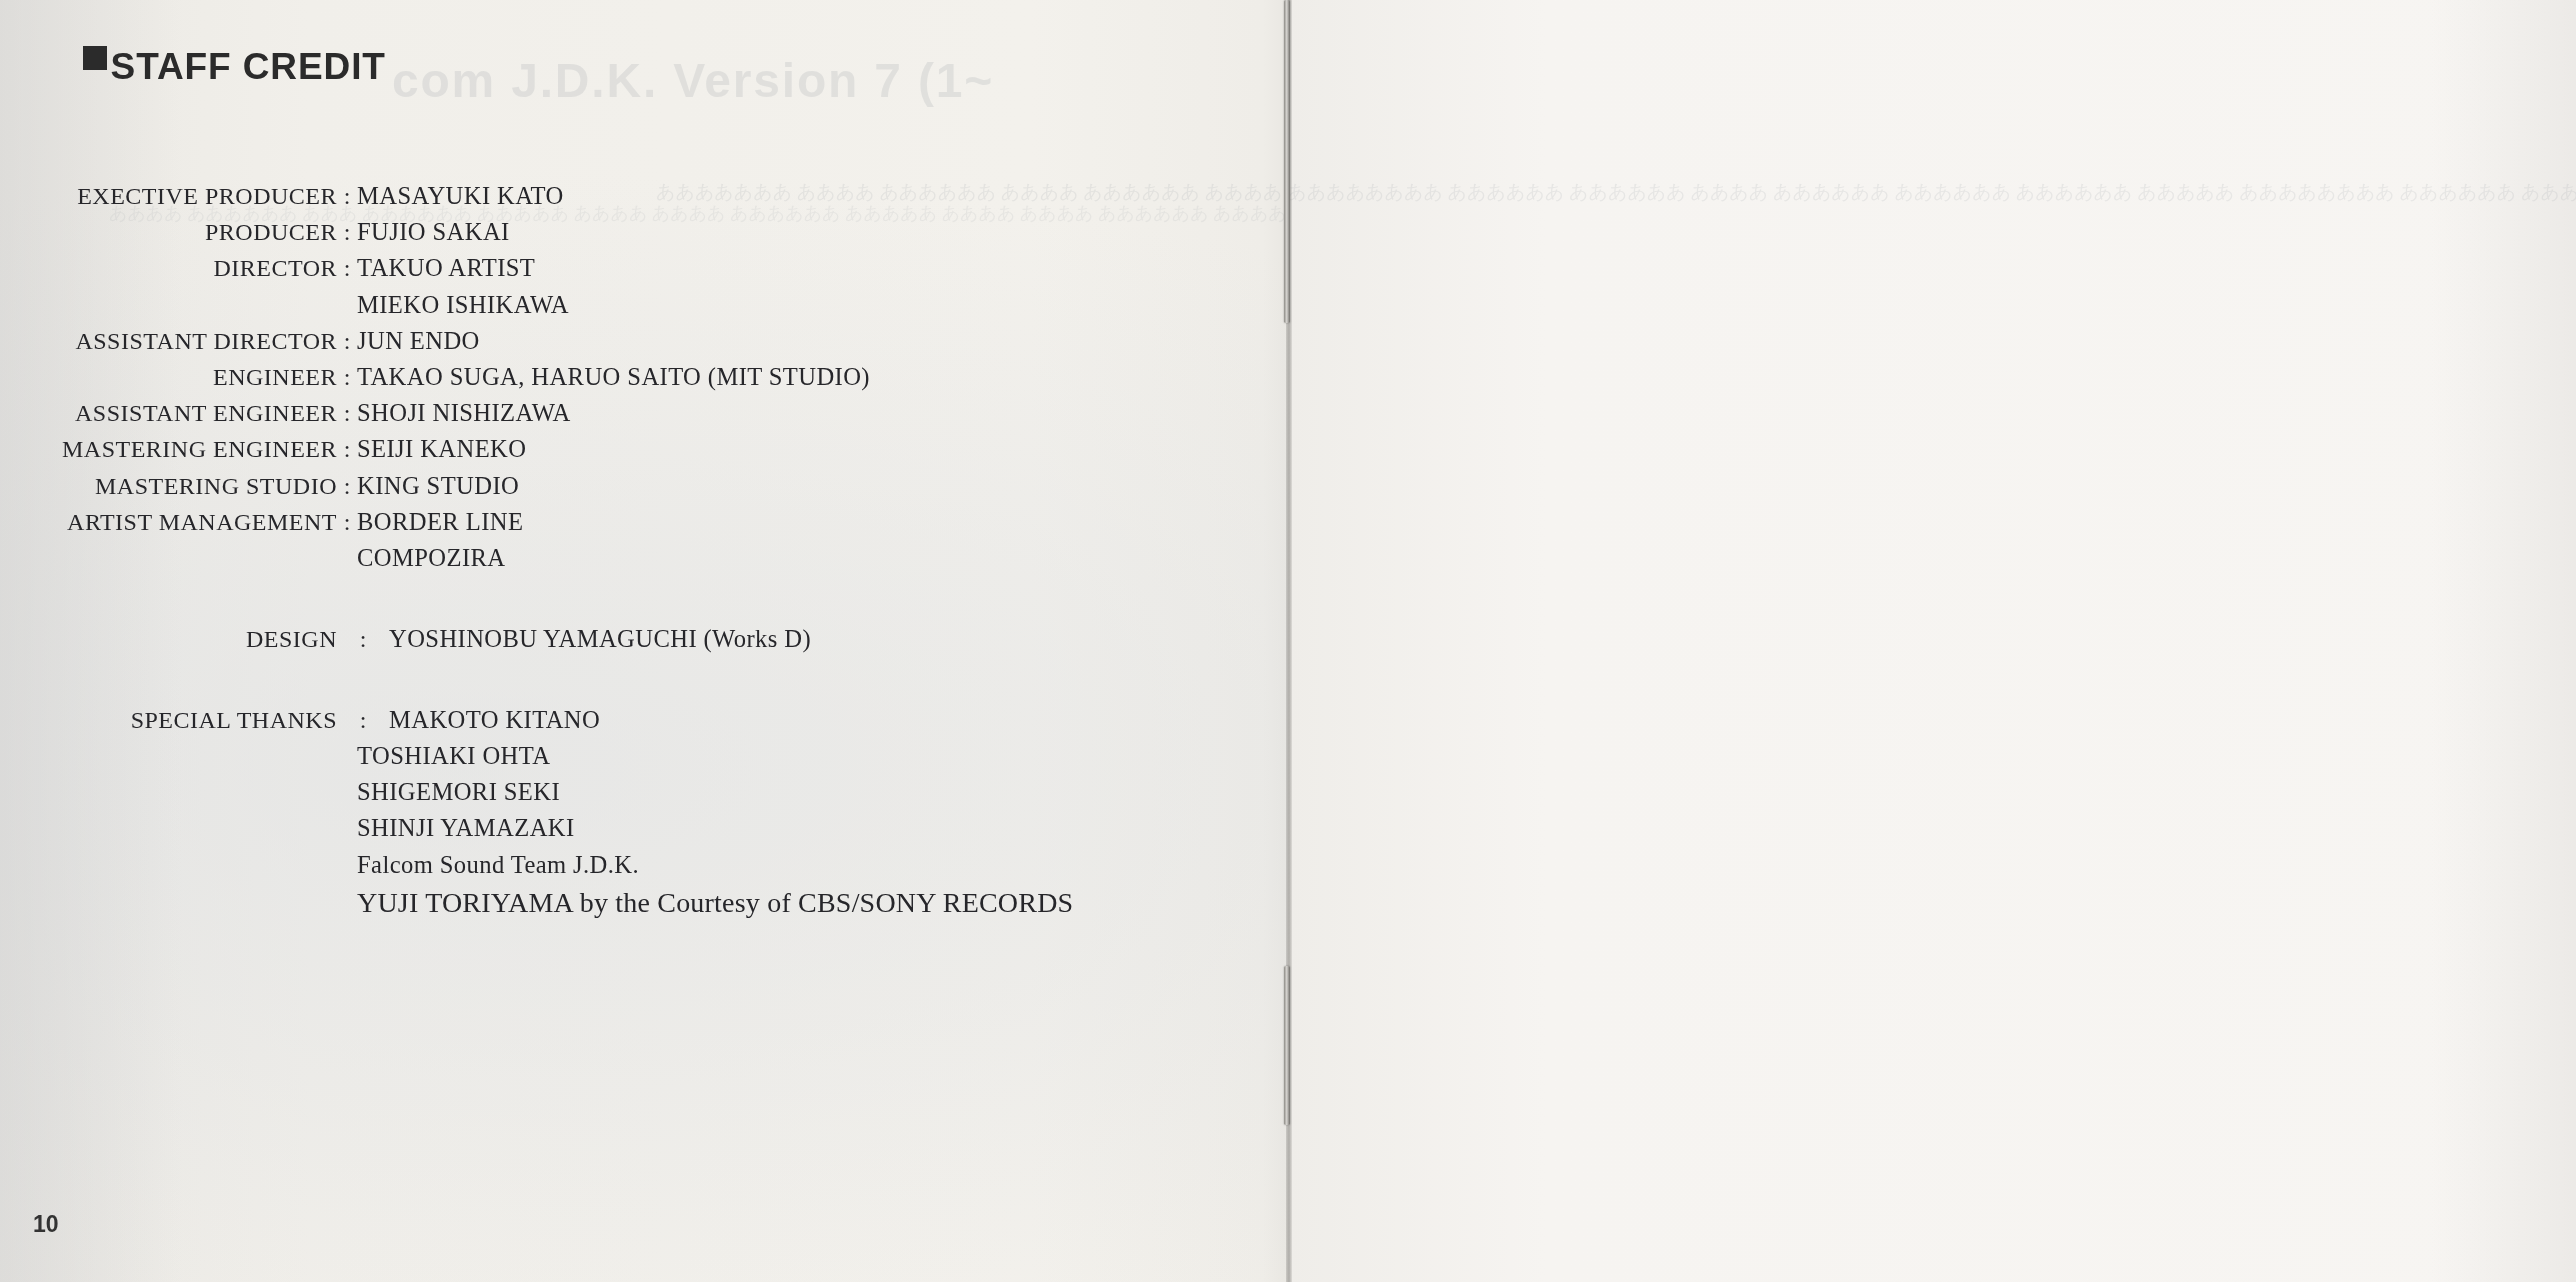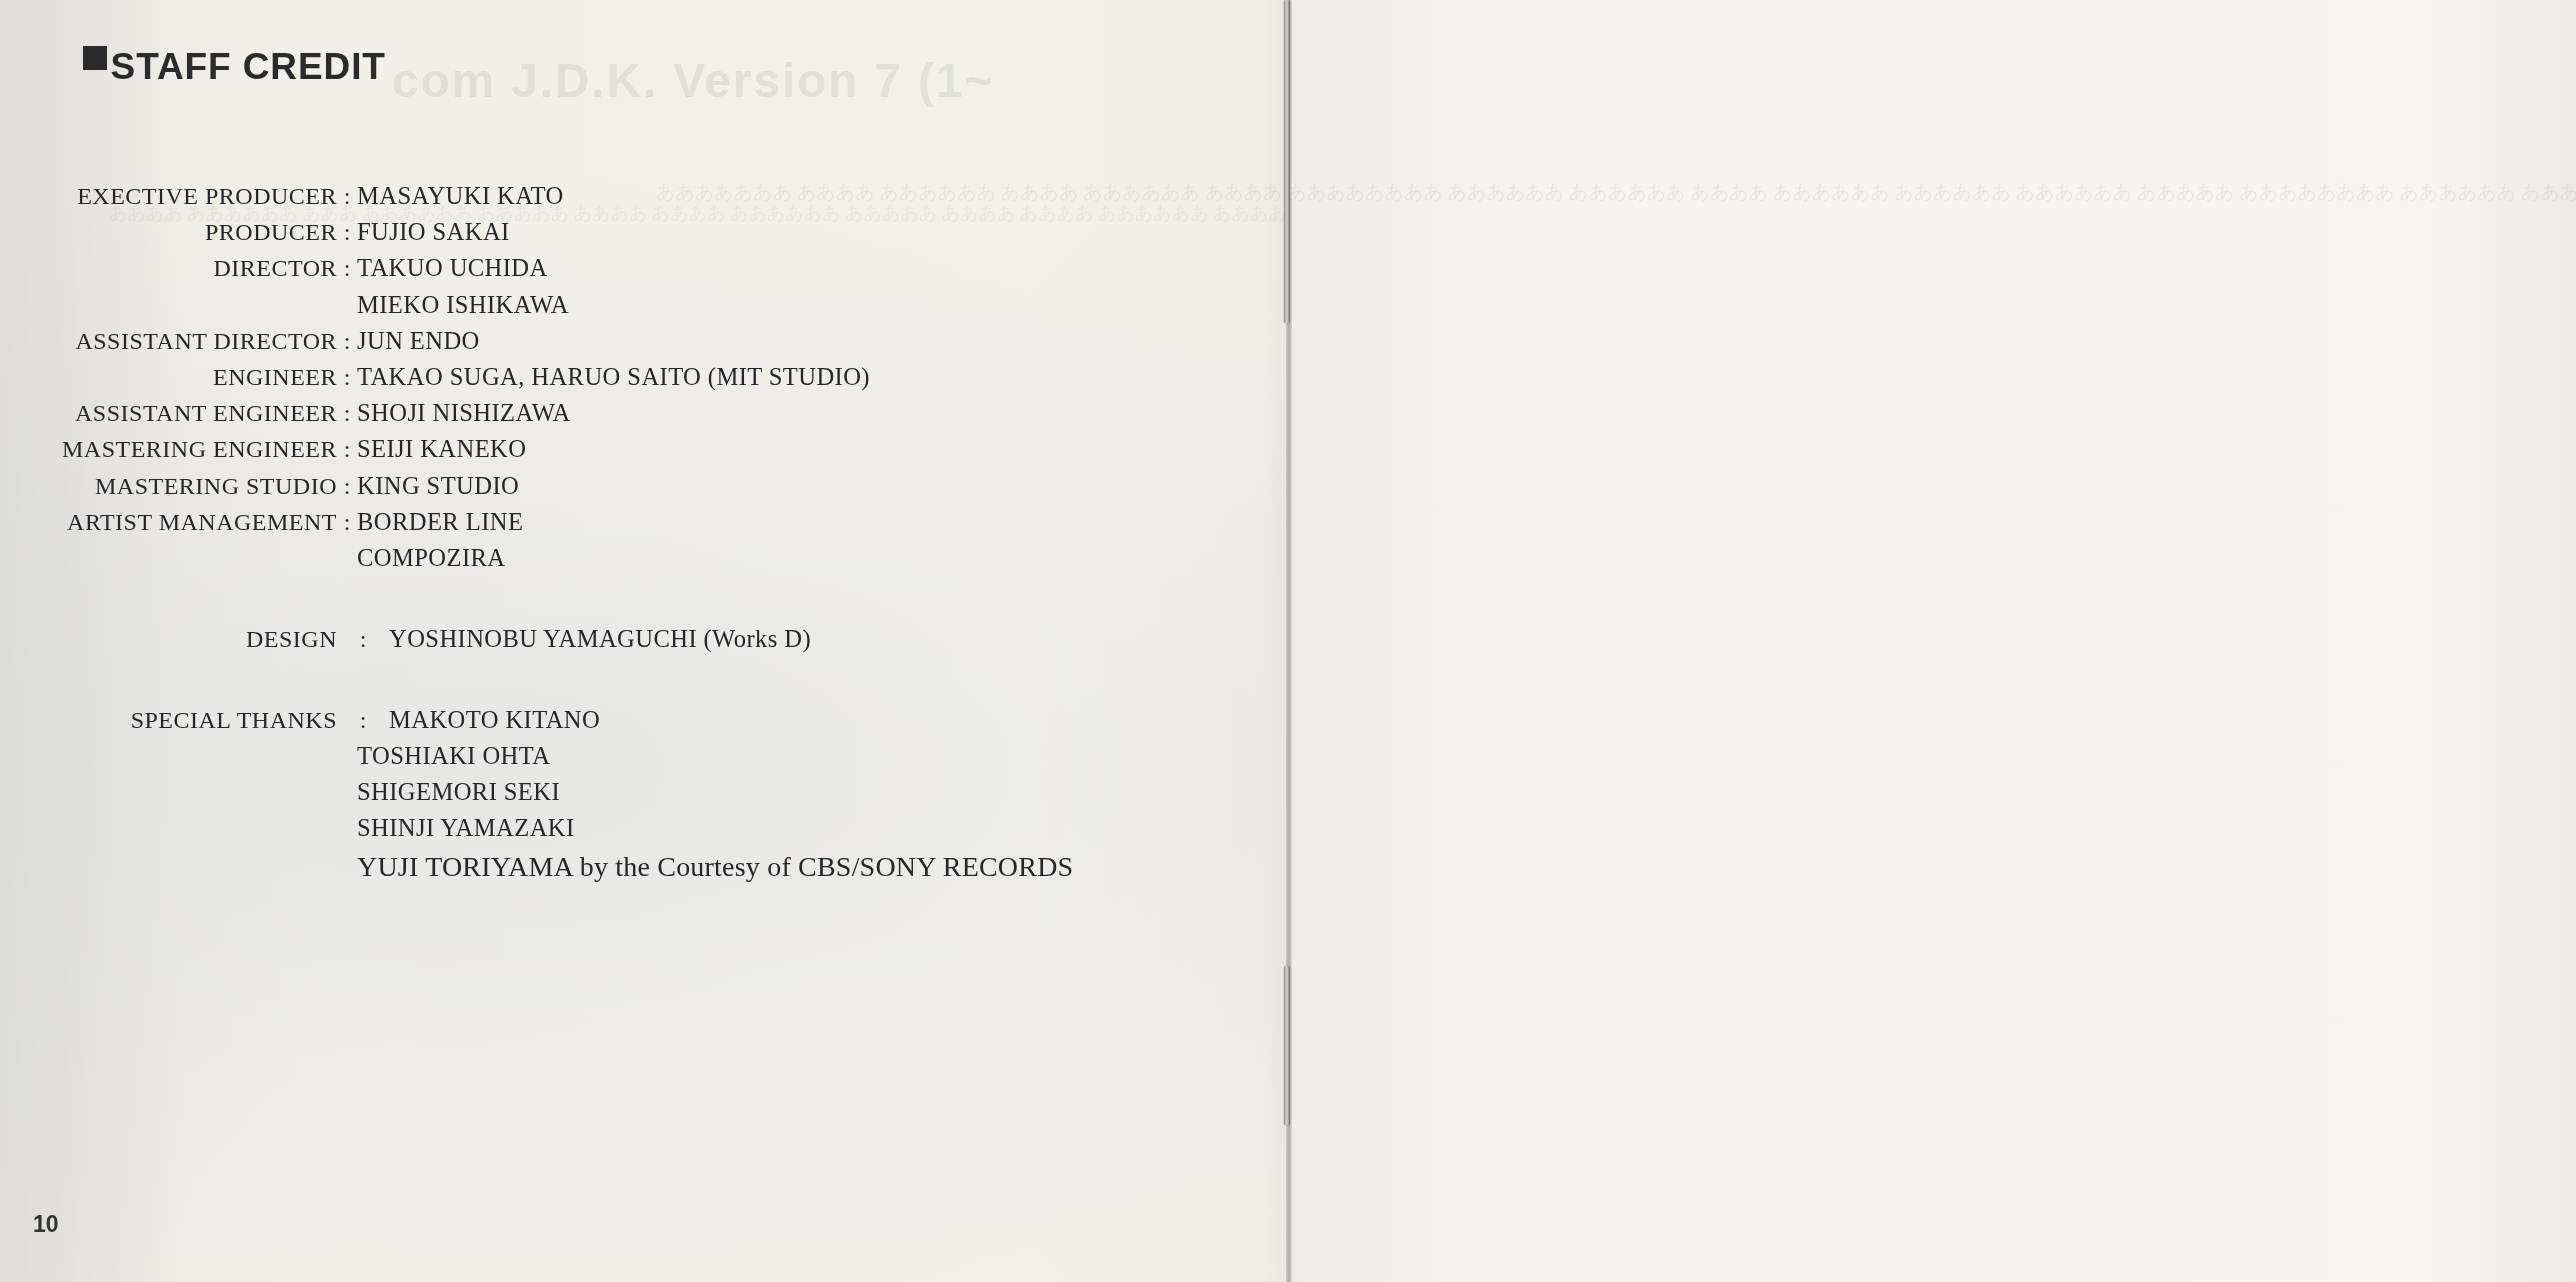--- a/index.html
+++ b/index.html
@@ -195,21 +195,21 @@
           <div class="value">MASAYUKI KATO</div>
         </div>
         <div class="row">
           <div class="label">PRODUCER</div>
           <div class="colon">:</div>
           <div class="value">FUJIO SAKAI</div>
         </div>
         <div class="row">
           <div class="label">DIRECTOR</div>
           <div class="colon">:</div>
-          <div class="value">TAKUO UCHIDA</div>
+          <div class="value">TAKUO ARTIST</div>
         </div>
         <div class="row cont">
           <div class="label">DIRECTOR</div>
           <div class="colon">:</div>
           <div class="value">MIEKO ISHIKAWA</div>
         </div>
         <div class="row">
           <div class="label">ASSISTANT DIRECTOR</div>
           <div class="colon">:</div>
           <div class="value">JUN ENDO</div>
@@ -261,20 +261,25 @@
         </div>
         <div class="row cont">
           <div class="label">SPECIAL THANKS</div>
           <div class="colon">:</div>
           <div class="value">SHIGEMORI SEKI</div>
         </div>
         <div class="row cont">
           <div class="label">SPECIAL THANKS</div>
           <div class="colon">:</div>
           <div class="value">SHINJI YAMAZAKI</div>
+        </div>
+        <div class="row cont">
+          <div class="label">SPECIAL THANKS</div>
+          <div class="colon">:</div>
+          <div class="value">Falcom Sound Team J.D.K.</div>
         </div>
         <div class="row cont">
           <div class="label">SPECIAL THANKS</div>
           <div class="colon">:</div>
           <div class="value cond">YUJI TORIYAMA by the Courtesy of CBS/SONY RECORDS</div>
         </div>
       </div>
 
     <div class="folio">10</div>
   </div>

